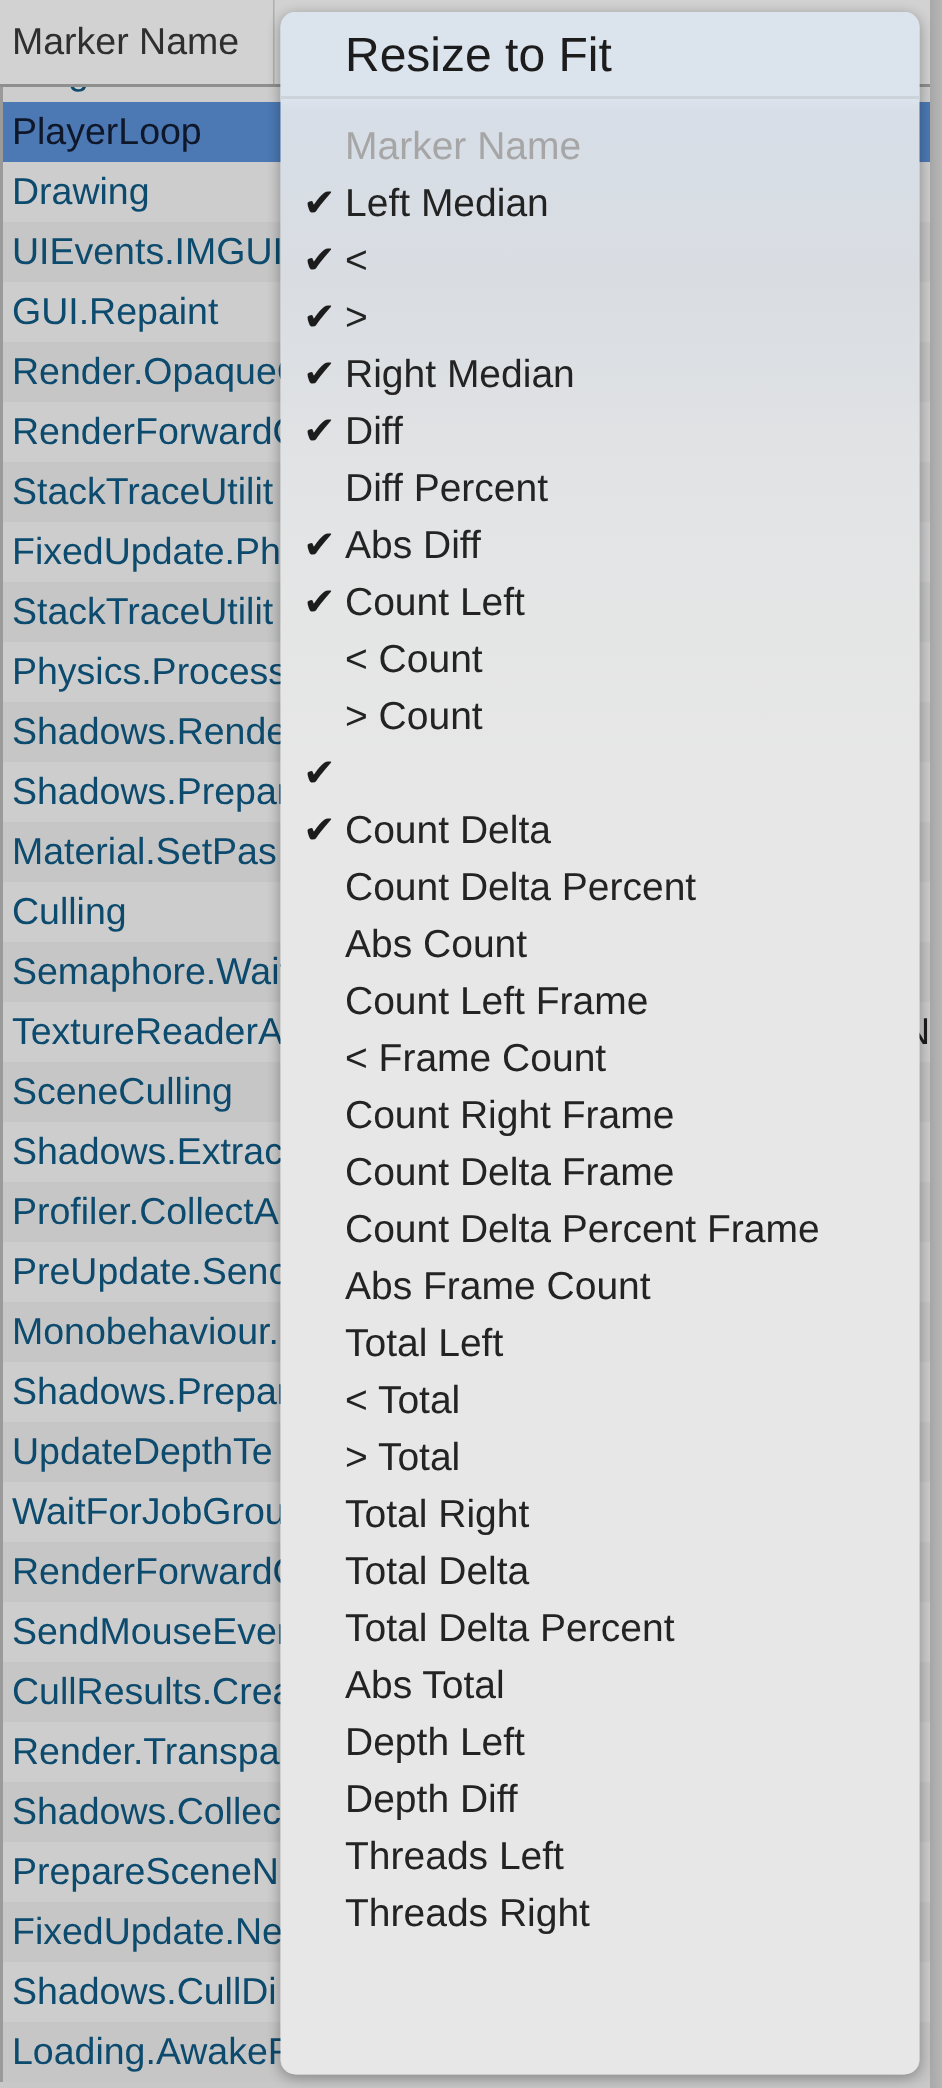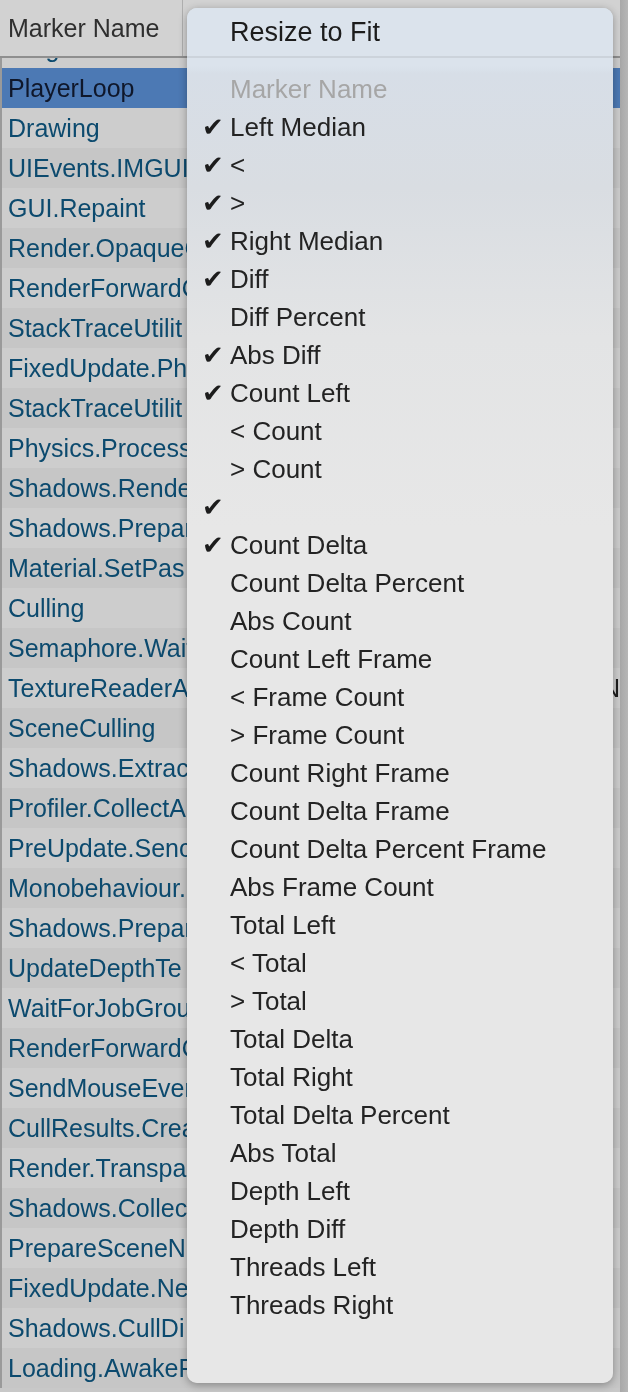--- a/index.html
+++ b/index.html
@@ -133,25 +133,25 @@
                 #d9dde2 180px,
                 #e3e4e5 330px,
                 #e7e7e7 520px,
                 #e7e7e7 1375px);
     box-shadow: 0 2px 9px rgba(0,0,0,0.33);
     overflow: hidden;
   }
 
   .menu-header {
     position: relative;
-    height: 50px;
+    height: 58px;
     display: flex;
     align-items: center;
     padding-left: 43px;
-    font-size: 27px;
+    font-size: 32px;
     color: #1c1c1c;
     border-bottom: 2px solid #ccd3db;
     background: #dbe3ec;
   }
 
   .menu-list {
     position: relative;
     padding-top: 12px;
   }
 
@@ -368,24 +368,20 @@
         <div class="menu-item">
           <span class="check hidden">✔</span>
           <span class="label">Count Left Frame</span>
         </div>
         <div class="menu-item">
           <span class="check hidden">✔</span>
           <span class="label">&lt; Frame Count</span>
         </div>
         <div class="menu-item">
           <span class="check hidden">✔</span>
-          <span class="label">&gt; Frame Count</span>
-        </div>
-        <div class="menu-item">
-          <span class="check hidden">✔</span>
           <span class="label">Count Right Frame</span>
         </div>
         <div class="menu-item">
           <span class="check hidden">✔</span>
           <span class="label">Count Delta Frame</span>
         </div>
         <div class="menu-item">
           <span class="check hidden">✔</span>
           <span class="label">Count Delta Percent Frame</span>
         </div>
@@ -400,25 +396,25 @@
         <div class="menu-item">
           <span class="check hidden">✔</span>
           <span class="label">&lt; Total</span>
         </div>
         <div class="menu-item">
           <span class="check hidden">✔</span>
           <span class="label">&gt; Total</span>
         </div>
         <div class="menu-item">
           <span class="check hidden">✔</span>
+          <span class="label">Total Right</span>
+        </div>
+        <div class="menu-item">
+          <span class="check hidden">✔</span>
           <span class="label">Total Delta</span>
-        </div>
-        <div class="menu-item">
-          <span class="check hidden">✔</span>
-          <span class="label">Total Right</span>
         </div>
         <div class="menu-item">
           <span class="check hidden">✔</span>
           <span class="label">Total Delta Percent</span>
         </div>
         <div class="menu-item">
           <span class="check hidden">✔</span>
           <span class="label">Abs Total</span>
         </div>
         <div class="menu-item">

